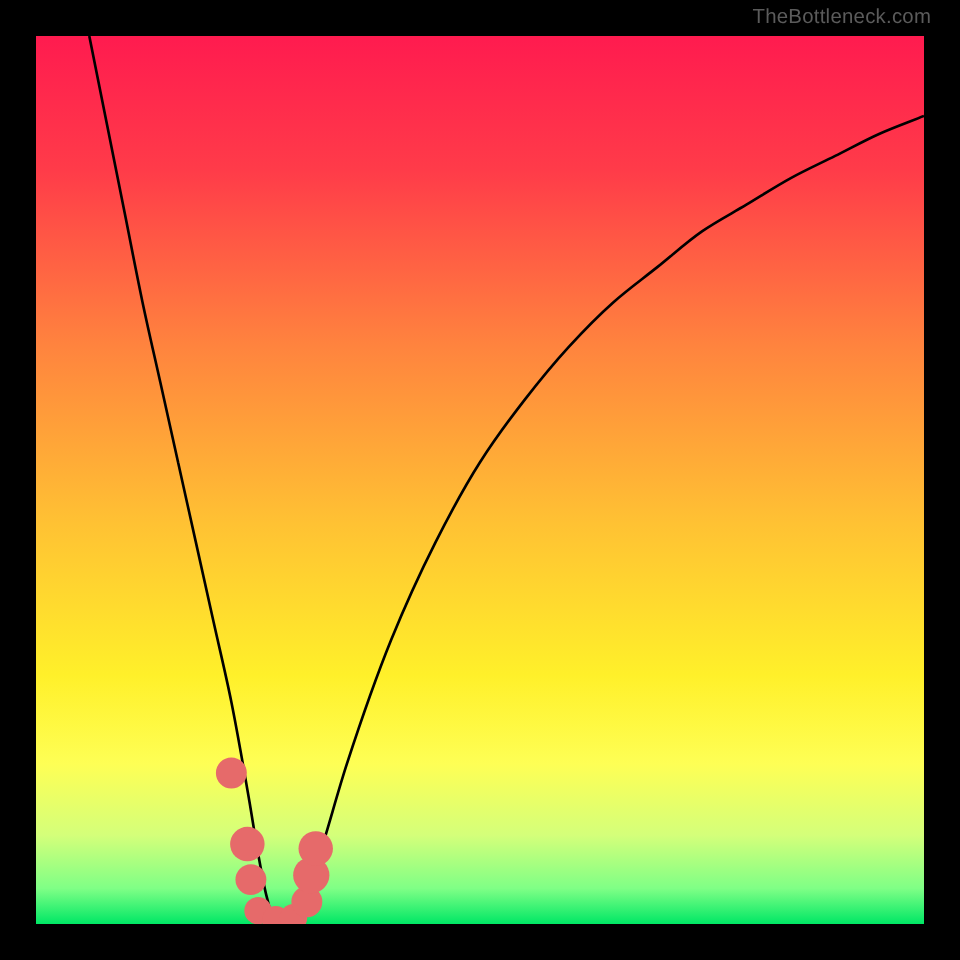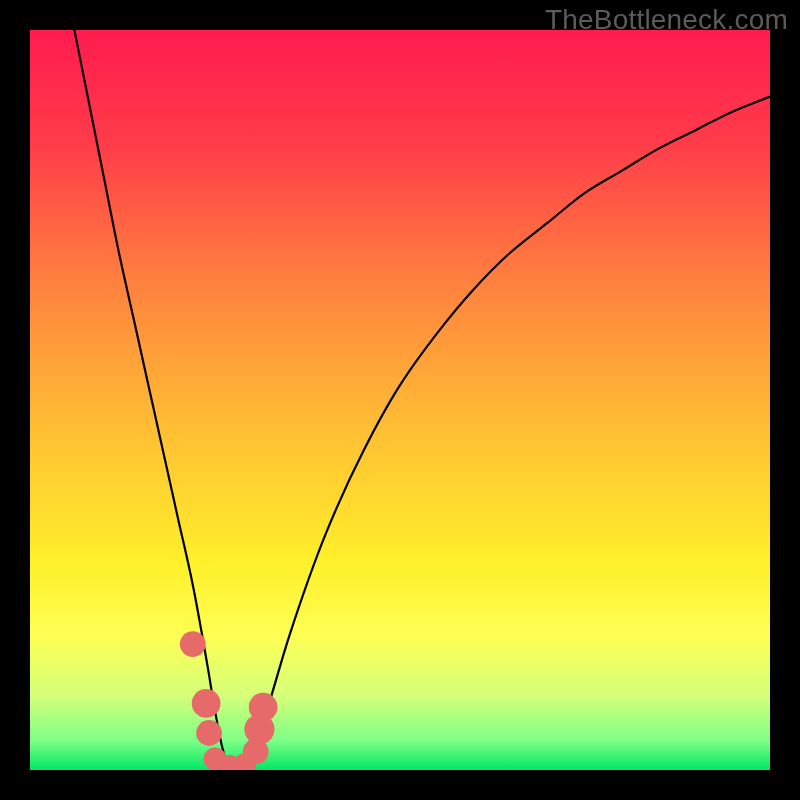--- a/index.html
+++ b/index.html
@@ -25,22 +25,22 @@
     height: 740px;
     overflow: hidden;
   }
   .gradient {
     position: absolute;
     left: 0; top: 0; width: 100%; height: 100%;
   }
   .watermark {
     position: absolute;
     top: 4px;
-    right: 12px;
-    font-size: 28px;
+    right: 24px;
+    font-size: 17px;
     font-weight: 500;
     color: #5b5b5b;
     letter-spacing: 0.2px;
   }
   svg.curve {
     position: absolute;
     left: 0; top: 0;
     width: 740px;
     height: 740px;
     overflow: visible;

